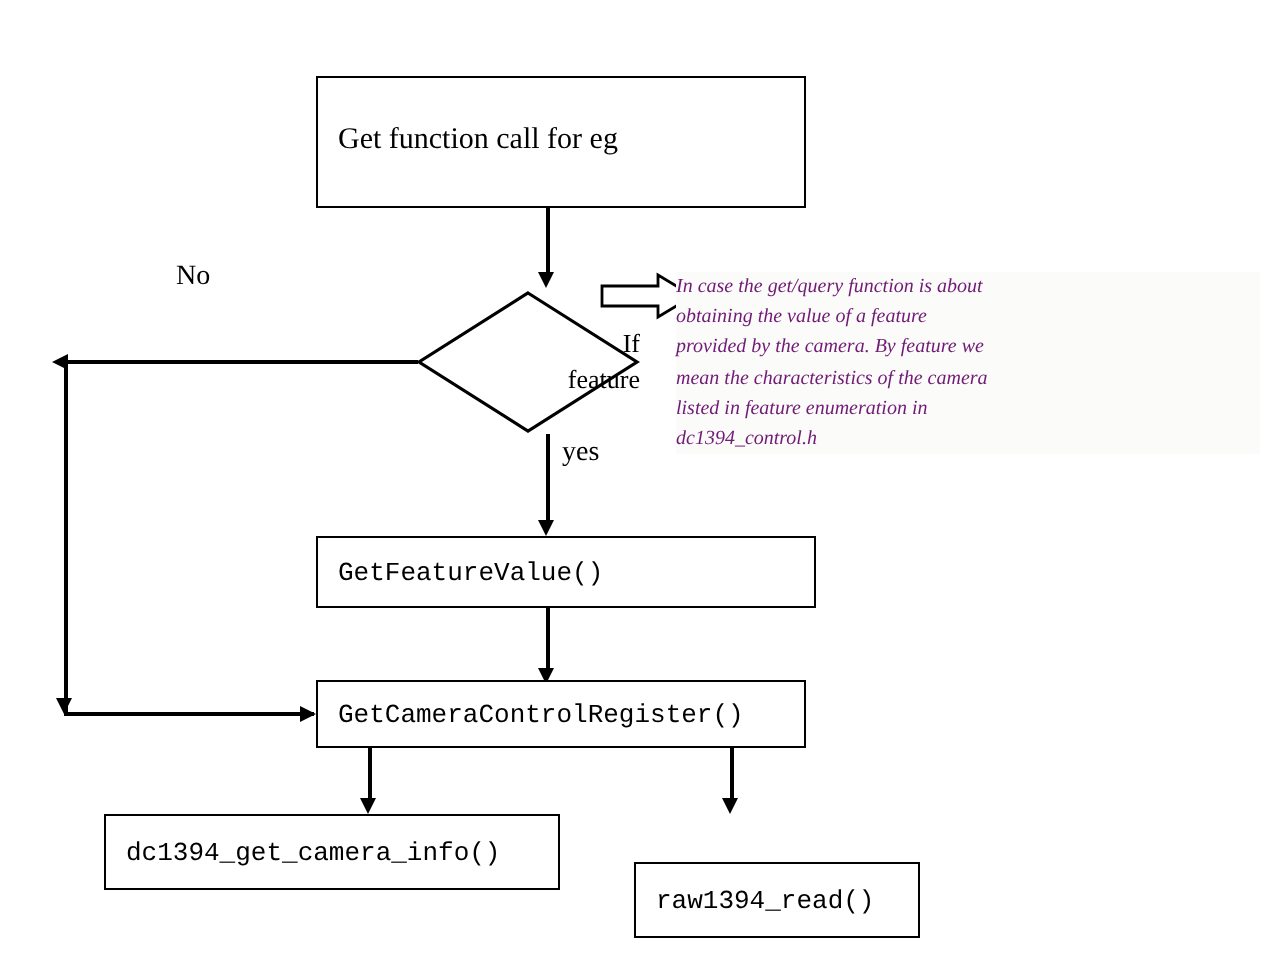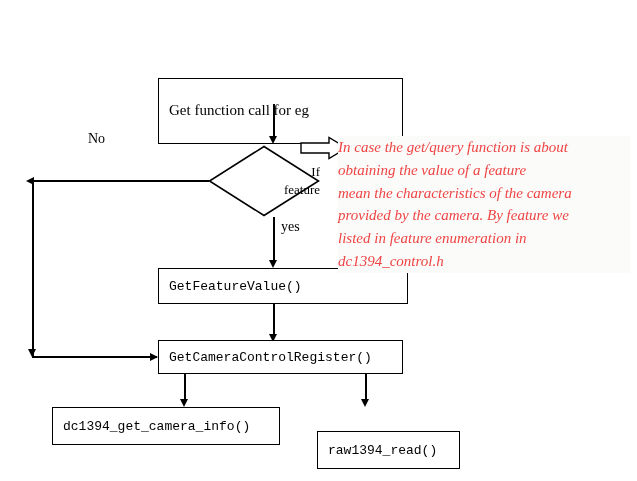--- a/index.html
+++ b/index.html
@@ -30,21 +30,20 @@
     font-family: "Liberation Mono", monospace;
     font-size: 13px;
     letter-spacing: 0px;
     padding-left: 10px;
   }
   .serif {
     font-family: "Liberation Serif", serif;
     font-size: 15px;
     padding-left: 10px;
     line-height: 1.55;
-    margin-top: 40px;
   }
   .serif .line { display: block; white-space: pre; }
 
   
   #decision {
     position: absolute;
     left: 208px;
     top: 145px;
     width: 112px;
     height: 72px;
@@ -118,23 +117,23 @@
 
   
   #annotation {
     position: absolute;
     left: 338px;
     top: 136px;
     width: 292px;
     background: #fbfbfa;
     font-family: "Liberation Serif", serif;
     font-style: italic;
-    font-size: 15px;
+    font-size: 10px;
     line-height: 1.52;
-    color: #ef4444;
+    color: #701a75;
   }
   #annotation .aline { display: block; white-space: pre; }
 </style>
 </head>
 <body>
 
 <div id="canvas">
 
   <div class="node serif" id="start-box" style="left:158px; top:38px; width:245px; height:66px;">
     <span class="line">Get function call for eg</span>
@@ -190,19 +189,19 @@
     <span>raw1394_read()</span>
   </div>
 
   <svg id="callout-arrow" viewBox="0 0 48 24" preserveAspectRatio="none">
     <polygon points="1,7 29,7 29,1.5 46.5,12 29,22.5 29,17 1,17" fill="#ffffff" stroke="#000000" stroke-width="1.4" stroke-linejoin="miter"></polygon>
   </svg>
 
   <div id="annotation">
     <span class="aline">In case the get/query function is about</span>
     <span class="aline">obtaining the value of a feature</span>
+    <span class="aline">provided by the camera. By feature we</span>
     <span class="aline">mean the characteristics of the camera</span>
-    <span class="aline">provided by the camera. By feature we</span>
     <span class="aline">listed in feature enumeration in</span>
     <span class="aline">dc1394_control.h</span>
   </div>
 
 </div>
 
 </body></html>

